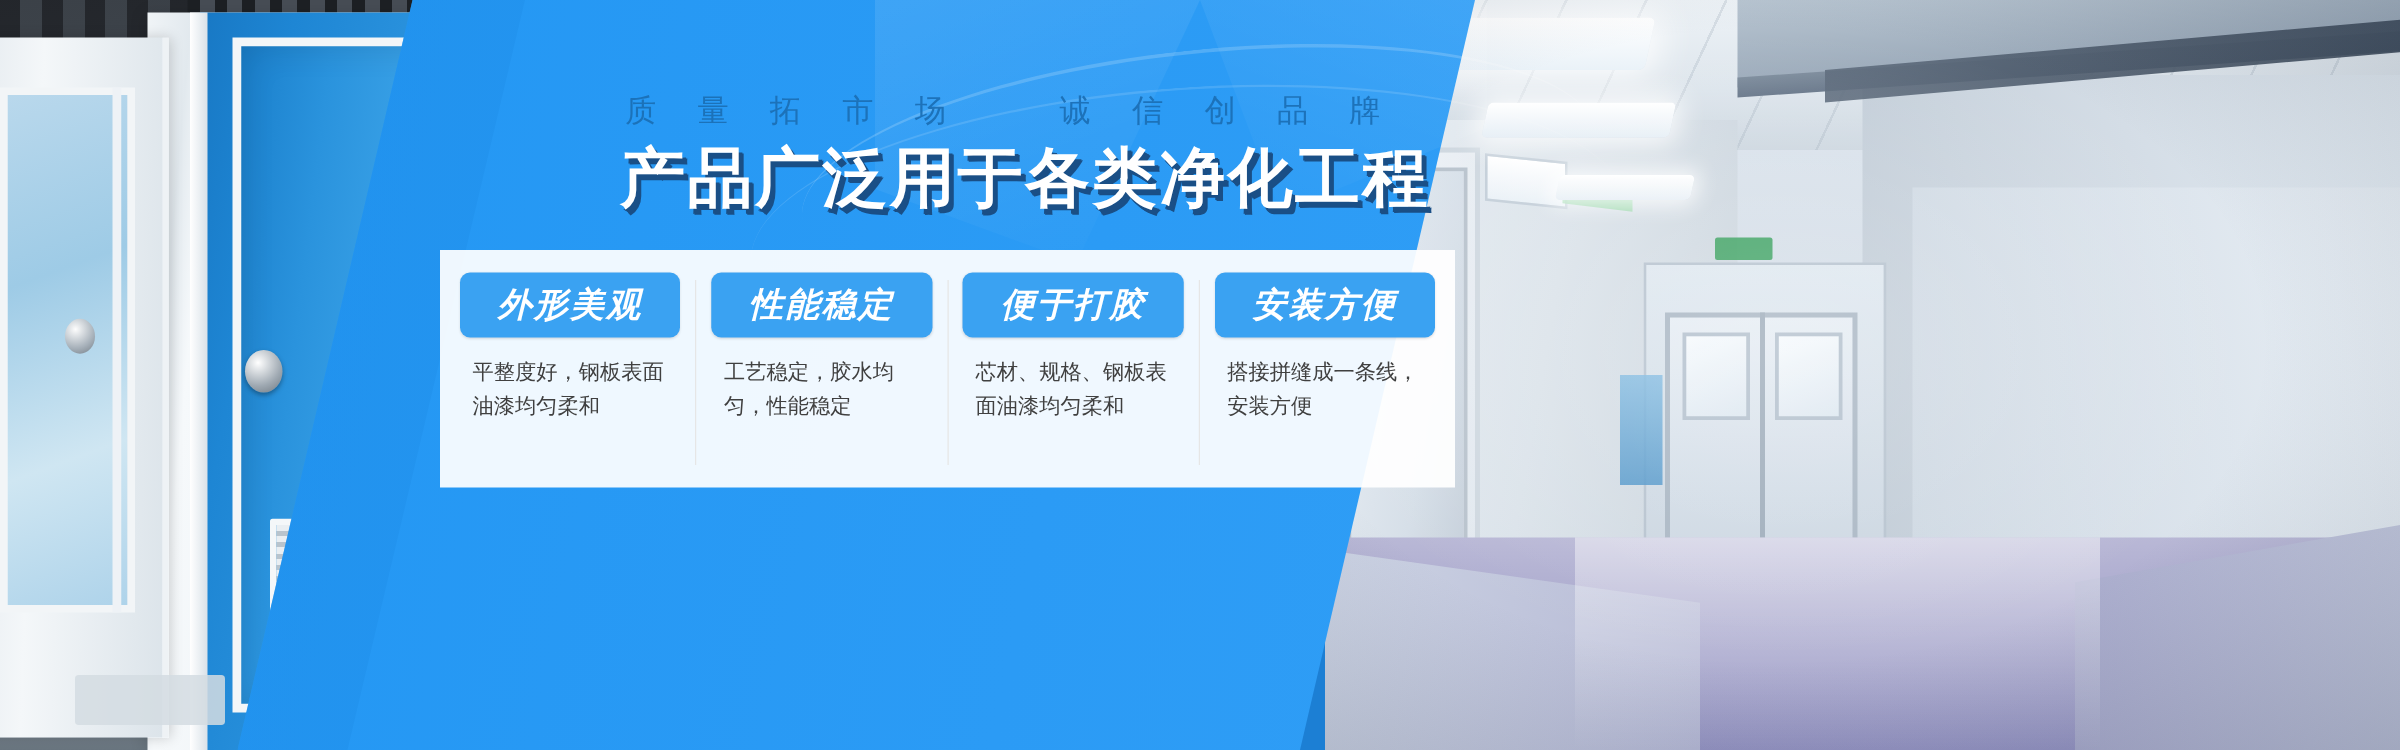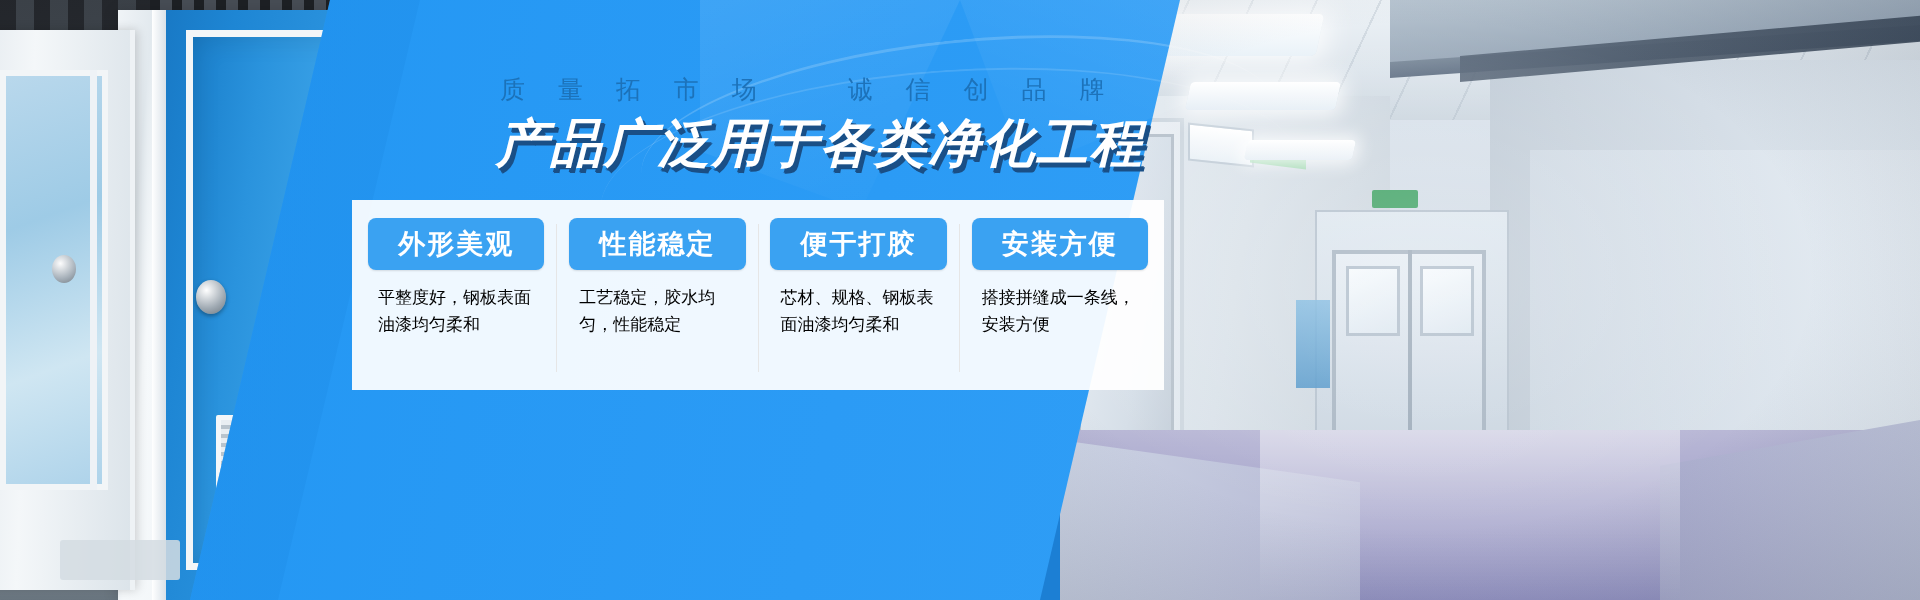--- a/index.html
+++ b/index.html
@@ -135,34 +135,34 @@
     clip-path:polygon(0 0,100% 0,100% 60%,28% 100%);}
 
   
   .center-text{position:absolute;left:0;top:0;width:1920px;height:596px;}
   .subtitle{position:absolute;left:500px;top:72px;width:640px;
     font-size:25px;line-height:34px;letter-spacing:13px;
     color:#1b6fb5;opacity:.92;white-space:nowrap;
     font-family:"Liberation Sans","DejaVu Sans",sans-serif;}
   .headline{position:absolute;left:496px;top:112px;width:700px;
     font-size:52px;line-height:62px;font-weight:bold;letter-spacing:2px;
-    color:#ffffff;white-space:nowrap;font-style:italic;
+    color:#ffffff;white-space:nowrap;
     text-shadow:3px 4px 0 #1a4f86, 4px 5px 0 #1a4f86;
     font-family:"Liberation Sans","DejaVu Sans",sans-serif;}
 
   
   .cards-panel{position:absolute;left:352px;top:200px;width:812px;height:190px;
     background:rgba(255,255,255,.93);
     display:flex;align-items:flex-start;gap:12px;padding:18px 16px;box-sizing:border-box;}
   .card{width:184px;display:flex;flex-direction:column;gap:0;}
   .card-head{height:52px;border-radius:8px;background:#3aa2f2;
     display:flex;align-items:center;justify-content:center;
     color:#fff;font-size:27px;font-weight:bold;letter-spacing:2px;
-    box-shadow:0 1px 2px rgba(0,0,0,.12);}
-  .card-body{padding:14px 10px 0 10px;color:#000000;font-size:17px;line-height:27px;
+    box-shadow:0 1px 2px rgba(0,0,0,.12);font-style:italic;}
+  .card-body{padding:14px 10px 0 10px;color:#404040;font-size:17px;line-height:27px;
     text-align:left;}
   .divider{width:1px;align-self:stretch;background:#e6e6e6;margin-top:6px;}
 </style>
 </head>
 <body>
 
 <div class="banner">
 
   <div class="photo-left">
     <div class="pl-backwall"></div>

